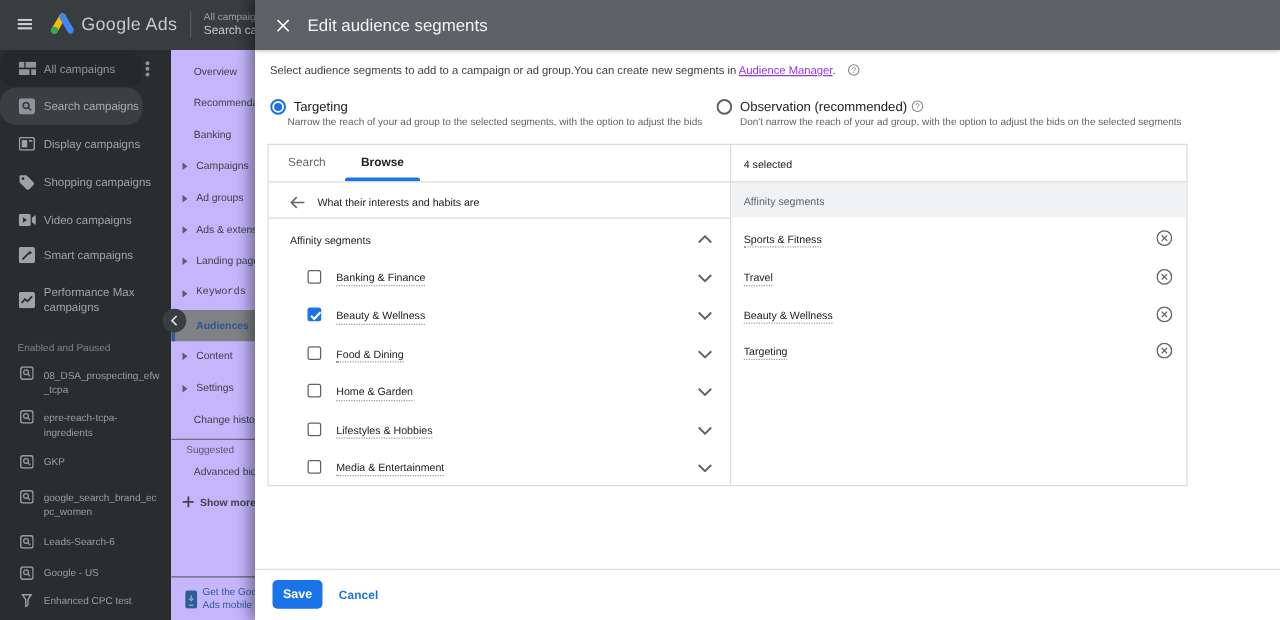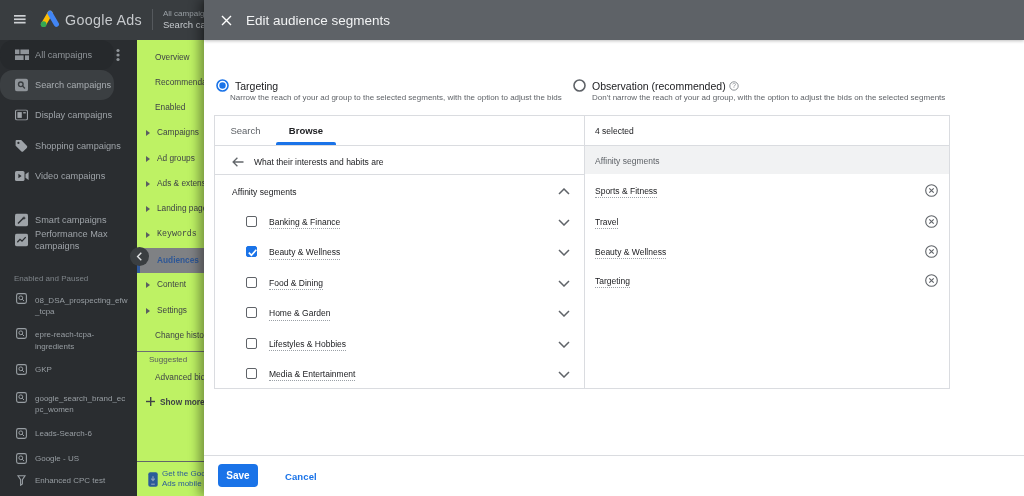--- a/index.html
+++ b/index.html
@@ -18,21 +18,21 @@
   
   #sidebar { left:0; top:40px; width:137px; height:456px; background:#2a2d30; }
   .srow { position:absolute; left:0; width:114px; height:30px;border-radius:13px; }
   .srow .txt { position:absolute; left:35px; top:50%; transform:translateY(-50%); font-size:9.2px; color:#9ea3a8; white-space:nowrap; }
   .srow svg { position:absolute; left:15px; top:50%; transform:translateY(-50%); }
   .scamp { position:absolute; font-size:8px; color:#989ea3; white-space:nowrap; left:35px; }
   .scamp-icon { position:absolute; left:16px; }
   #en-paused { left:14px; top:234px; font-size:8px; color:#7e8489; }
 
   
-  #midcol { left:137px; top:40px; width:67px; height:456px; background:#bef264; overflow:hidden; }
+  #midcol { left:137px; top:40px; width:67px; height:456px; background:#c4b5fd; overflow:hidden; }
   .mitem { position:absolute; font-size:8.3px; color:#3f4347; white-space:nowrap; }
   .arrow { position:absolute; width:0; height:0; border-left:4px solid #5a5e62; border-top:3px solid transparent; border-bottom:3px solid transparent; }
   #aud-row { position:absolute; left:0; top:208px; width:67px; height:25px; background:#7f8184; }
   #aud-bar { position:absolute; left:0; top:208px; width:3px; height:25px; background:#30589b; }
   #collapse { left:130px; top:247px; width:19px; height:19px; border-radius:50%; background:#3a3e41; z-index:5; }
   #promo-div { position:absolute; left:0; top:421px; width:67px; height:1px; background:#62656a; }
 
   
   #modal { left:204px; top:0; width:820px; height:496px; background:#fff; box-shadow:-5px 0 10px rgba(0,0,0,0.38); }
   #mhead { position:absolute; left:0; top:0; width:820px; height:40px; background:#5e6267; box-shadow:0 1px 3px rgba(0,0,0,0.25); }
@@ -51,21 +51,21 @@
   #tab-underline { position:absolute; left:61px; top:26px; width:60px; height:3px; background:#1a73e8; border-radius:2px 2px 0 0; }
   .dotted { border-bottom:1.4px dotted #9aa0a6; padding-bottom:1.4px; }
   .cbl { position:absolute; font-size:8.5px; color:#202124; white-space:nowrap; }
   .cb { position:absolute; left:31px; width:11px; height:11px; border:1.3px solid #5f6368; border-radius:2px; }
   .chev { position:absolute; left:343px; }
   .ritem { position:absolute; left:10px; font-size:8.5px; color:#202124; white-space:nowrap; }
   .rx { position:absolute; left:340px; }
 
   #botline { position:absolute; left:0; top:455px; width:820px; height:1px; background:#dadce0; }
   #save { position:absolute; left:14px; top:464px; width:40px; height:23px; background:#1a73e8; border-radius:4px; color:#fff; font-size:10px; text-align:center; line-height:23px; font-weight:bold; }
-  #cancel { position:absolute; left:81px; top:470.5px; font-size:9.5px; color:#1a73e8; font-weight:bold; letter-spacing:0.1px; }
+  #cancel { position:absolute; left:67px; top:470.5px; font-size:9.5px; color:#1a73e8; font-weight:bold; letter-spacing:0.1px; }
 </style>
 </head>
 <body>
 
 <div id="topbar" class="abs">
   <svg class="abs" style="left:14px; top:15px;" width="13" height="9">
     <rect x="0" y="0" width="11.6" height="1.7" fill="#ced1d4"></rect>
     <rect x="0" y="3.4" width="11.6" height="1.7" fill="#ced1d4"></rect>
     <rect x="0" y="6.8" width="11.6" height="1.7" fill="#ced1d4"></rect>
   </svg>
@@ -119,21 +119,21 @@
     <span class="txt">Shopping campaigns</span>
   </div>
   <div class="srow" style="top:121.2px;">
     <svg width="14" height="10" viewBox="0 0 14 10">
       <rect x="0" y="0" width="9.5" height="10" rx="1.6" fill="#9ea3a8"></rect>
       <path d="M10.5,3.2 L13.6,1 L13.6,9 L10.5,6.8 Z" fill="#9ea3a8"></path>
       <path d="M3.4,2.8 L6.6,5 L3.4,7.2 Z" fill="#2a2d30"></path>
     </svg>
     <span class="txt">Video campaigns</span>
   </div>
-  <div class="srow" style="top:165px;">
+  <div class="srow" style="top:149px;">
     <svg width="13" height="13" viewBox="0 0 13 13">
       <rect x="0" y="0" width="13" height="13" rx="2" fill="#9ea3a8"></rect>
       <path d="M3,10 L8.5,4.5" stroke="#2a2d30" stroke-width="1.4"></path>
       <path d="M9,2.6 L9.6,4 L11,4.6 L9.6,5.2 L9,6.6 L8.4,5.2 L7,4.6 L8.4,4 Z" fill="#2a2d30"></path>
     </svg>
     <span class="txt">Smart campaigns</span>
   </div>
   <div class="srow" style="top:182px; height:36px;">
     <svg width="13" height="13" viewBox="0 0 13 13">
       <rect x="0" y="0" width="13" height="13" rx="2" fill="#9ea3a8"></rect>
@@ -189,21 +189,21 @@
     <path d="M2,0.8 L9,0.8 L6.4,4.6 L6.4,9 L4.6,10.2 L4.6,4.6 Z" fill="none" stroke="#989ea3" stroke-width="1.1"></path>
   </svg>
   <div class="scamp" style="top:436px;">Enhanced CPC test</div>
 </div>
 
 <div id="midcol" class="abs">
   <div id="aud-row"></div>
   <div id="aud-bar"></div>
   <div class="mitem" style="left:18px; top:11.5px;">Overview</div>
   <div class="mitem" style="left:18px; top:36.8px;">Recommendations</div>
-  <div class="mitem" style="left:18px; top:62.1px;">Enabled</div>
+  <div class="mitem" style="left:18px; top:62.1px;">Banking</div>
   <div class="arrow" style="left:9px; top:90.4px;"></div>
   <div class="mitem" style="left:20px; top:87.4px;">Campaigns</div>
   <div class="arrow" style="left:9px; top:115.7px;"></div>
   <div class="mitem" style="left:20px; top:112.7px;">Ad groups</div>
   <div class="arrow" style="left:9px; top:141px;"></div>
   <div class="mitem" style="left:20px; top:138px;">Ads &amp; extensions</div>
   <div class="arrow" style="left:9px; top:166.3px;"></div>
   <div class="mitem" style="left:20px; top:163.3px;">Landing pages</div>
   <div class="arrow" style="left:9px; top:191.6px;"></div>
   <div class="mitem" style="left:20px; top:188.6px;font-family:Liberation Mono, monospace;">Keywords</div>
@@ -237,20 +237,26 @@
 </div>
 
 <div id="modal" class="abs">
   <div id="mhead">
     <svg class="abs" style="left:16.5px; top:14.5px;" width="11" height="11" viewBox="0 0 11 11">
       <path d="M1,1 L10,10 M10,1 L1,10" stroke="#ffffff" stroke-width="1.4"></path>
     </svg>
     <div id="mtitle">Edit audience segments</div>
   </div>
 
+  <div id="intro" class="nowrap">Select audience segments to add to a campaign or ad group.You can create new segments in <a href="#">Audience Manager</a>.&nbsp;
+    <svg width="10" height="10" viewBox="0 0 10 10" style="vertical-align:-2px; margin-left:4px;">
+      <circle cx="5" cy="5" r="4.2" fill="none" stroke="#80868b" stroke-width="0.9"></circle>
+      <text x="5" y="7.3" text-anchor="middle" font-size="6.5" fill="#80868b" font-family="Liberation Sans">?</text>
+    </svg>
+  </div>
 
   <svg class="abs" style="left:12px; top:79px;" width="13" height="13" viewBox="0 0 13 13">
     <circle cx="6.5" cy="6.5" r="5.5" fill="none" stroke="#1a73e8" stroke-width="1.6"></circle>
     <circle cx="6.5" cy="6.5" r="3.2" fill="#1a73e8"></circle>
   </svg>
   <div class="radio-label" style="left:31px; top:79.5px;">Targeting</div>
   <div class="radio-sub nowrap" style="left:26px; top:93px;">Narrow the reach of your ad group to the selected segments, with the option to adjust the bids</div>
 
   <svg class="abs" style="left:369px; top:79px;" width="13" height="13" viewBox="0 0 13 13">
     <circle cx="6.5" cy="6.5" r="5.5" fill="none" stroke="#5f6368" stroke-width="1.6"></circle>

